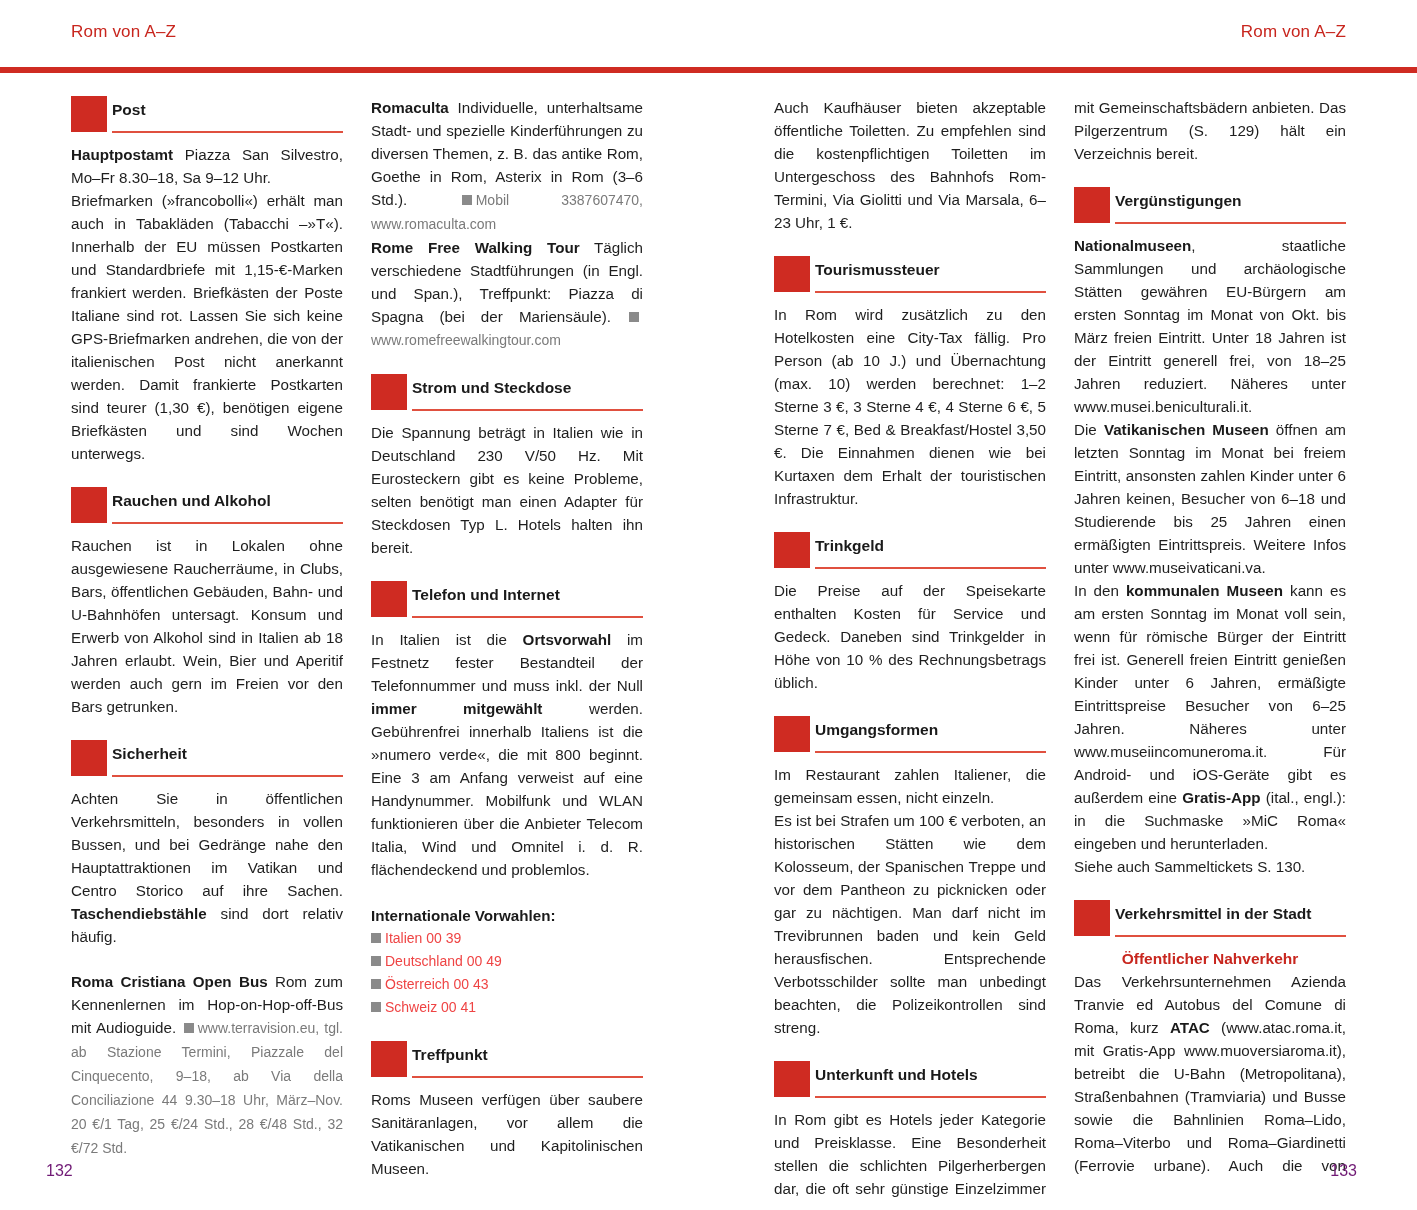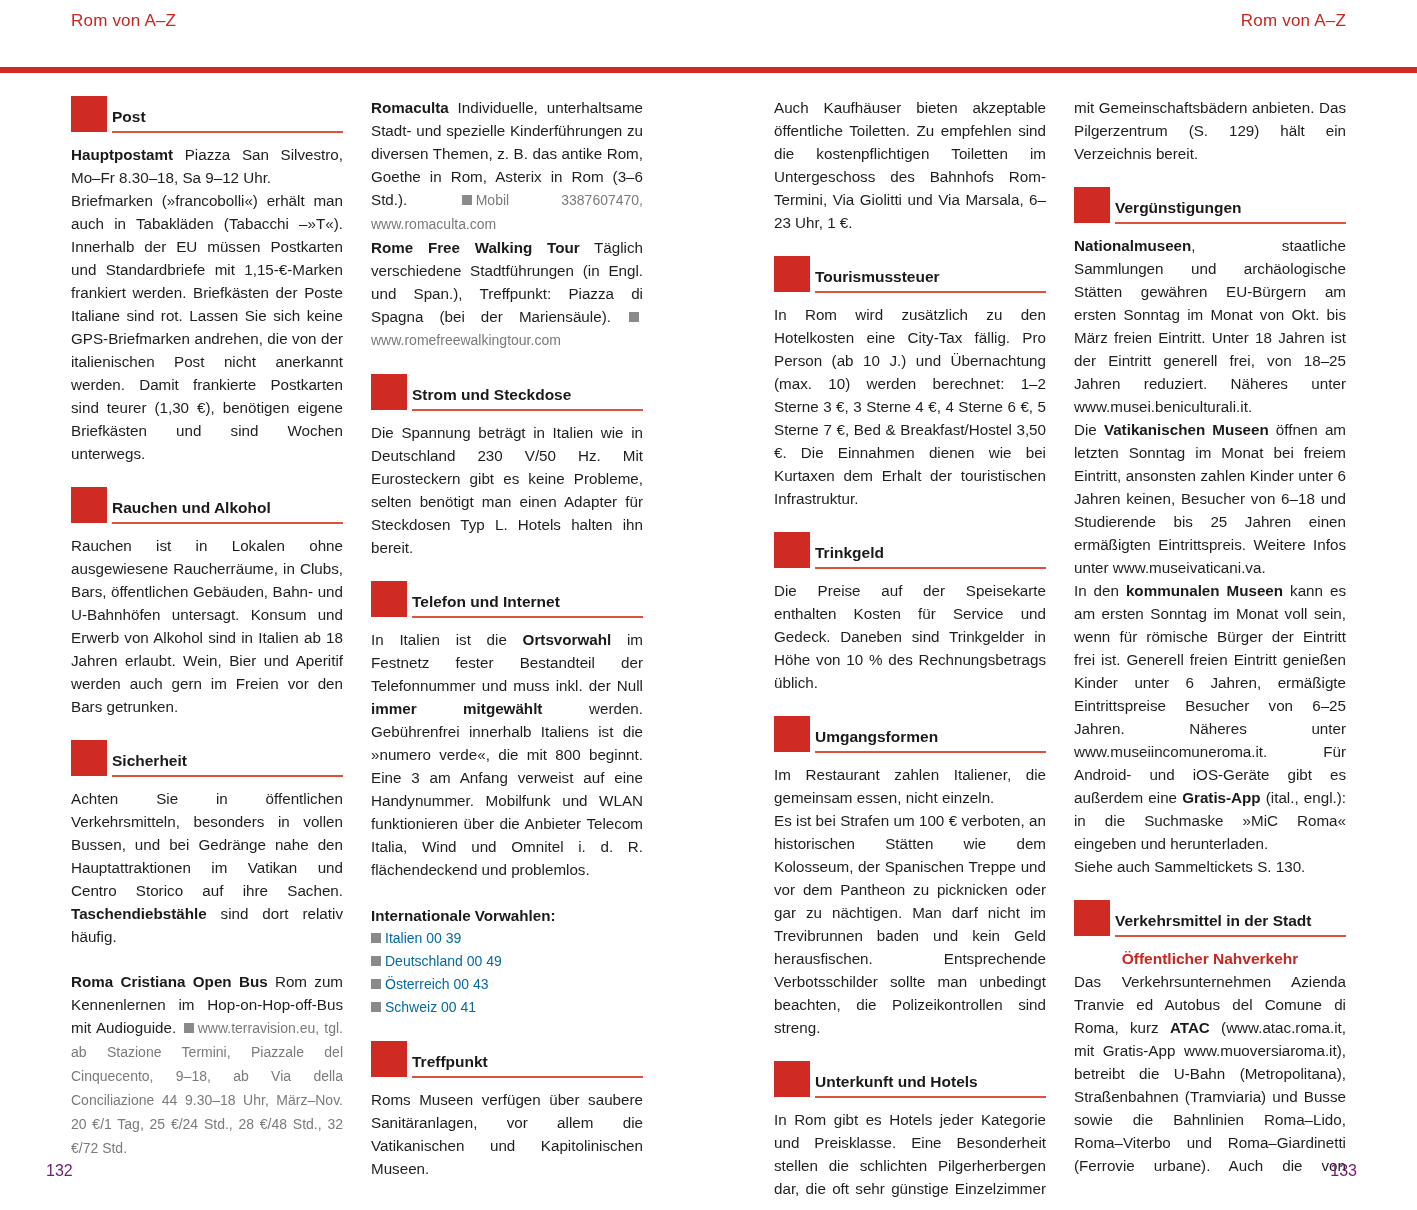--- a/index.html
+++ b/index.html
@@ -1,33 +1,33 @@
 <!DOCTYPE html>
 <html><head>
 <meta charset="utf-8">
 <style>
   html, body { margin:0; padding:0; background:#ffffff; }
   body { width:1417px; height:1210px; position:relative; overflow:hidden;
          font-family:"Liberation Sans", "DejaVu Sans", sans-serif; color:#1e1e1e; }
-  .running-head { position:absolute; top:11px; font-size:17px; color:#c8261e; letter-spacing:0.2px; }
+  .running-head { position:absolute; top:22px; font-size:17px; color:#c8261e; letter-spacing:0.2px; }
   .rh-left { left:71px; }
   .rh-right { right:71px; }
   .top-bar { position:absolute; left:0; top:67px; width:1417px; height:6px; background:#cf2b22; }
   .col { position:absolute; top:96px; width:272px; font-size:15.2px; line-height:23px; }
   .col p { margin:0; text-align:justify; hyphens:manual; }
   .col b { font-weight:bold; color:#1a1a1a; }
   .gray { color:#7a7a7a; }
   .sq-bullet { display:inline-block; width:10px; height:10px; background:#8a8a8a; margin:0 4px 0 2px; vertical-align:0px; }
   .sec { position:relative; height:37px; margin:0 0 10px 0; }
   .sec .sq { position:absolute; left:0; top:0; width:36px; height:36px; background:#cf2b22; }
-  .sec .title { position:absolute; left:41px; top:9px; font-weight:bold; font-size:15.5px; color:#1a1a1a; }
+  .sec .title { position:absolute; left:41px; top:2px; font-weight:bold; font-size:15.5px; color:#1a1a1a; }
   .sec .rule { position:absolute; left:41px; right:0; bottom:0; height:2px; background:#e0503f; }
   .gap { height:22px; }
   .sub-red { color:#c8261e; font-weight:bold; font-size:15.5px;text-align:center; }
-  .list-item { color:#0369a1; font-size:14px; line-height:23px; }
+  .list-item { color:#ef4444; font-size:14px; line-height:23px; }
   .folio { position:absolute; top:1162px; font-size:16px; color:#701a75; }
   .folio-left { left:46px; }
   .folio-right { right:60px; }
 </style>
 </head>
 <body>
 
 <div class="running-head rh-left">Rom von A–Z</div>
 <div class="running-head rh-right">Rom von A–Z</div>
 <div class="top-bar"></div>

